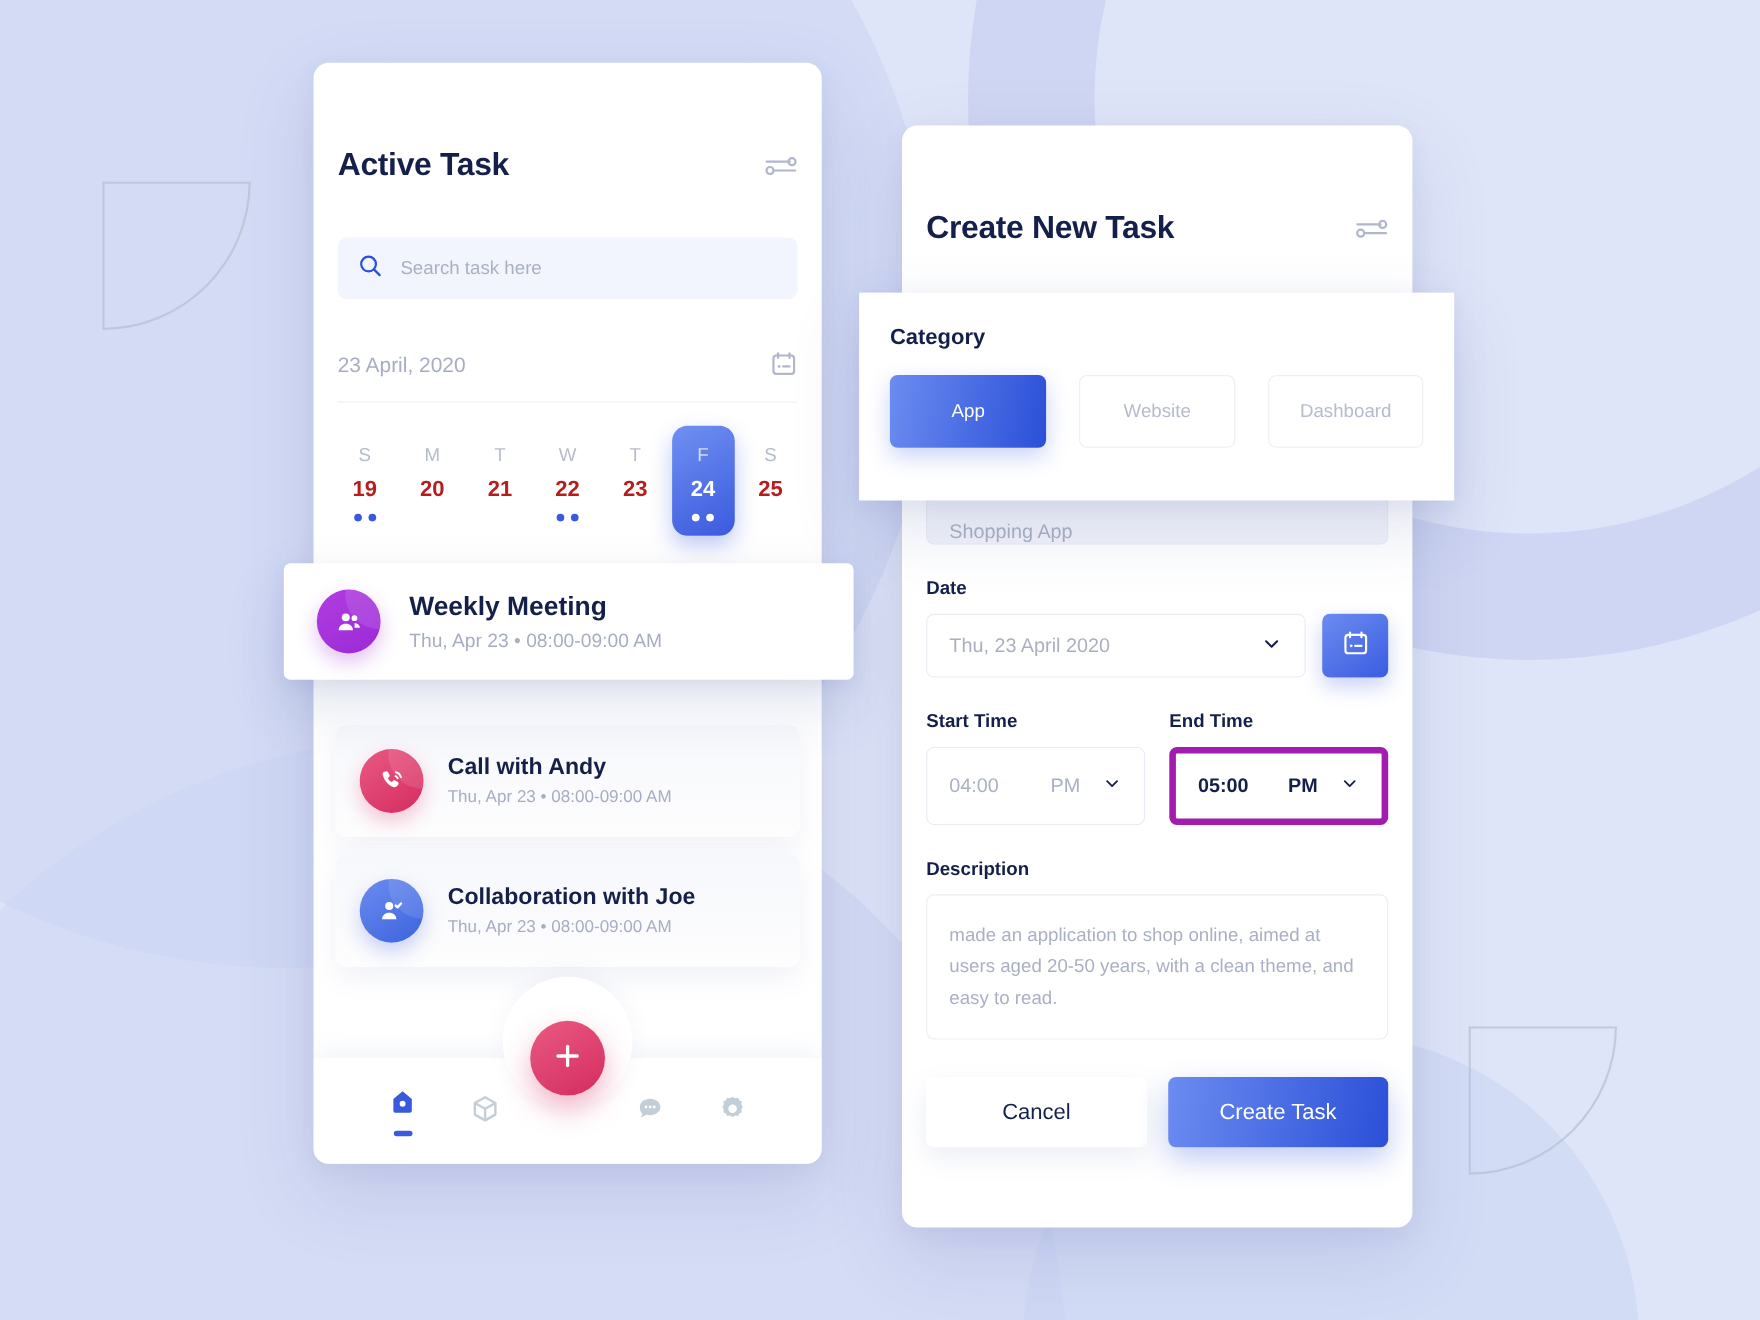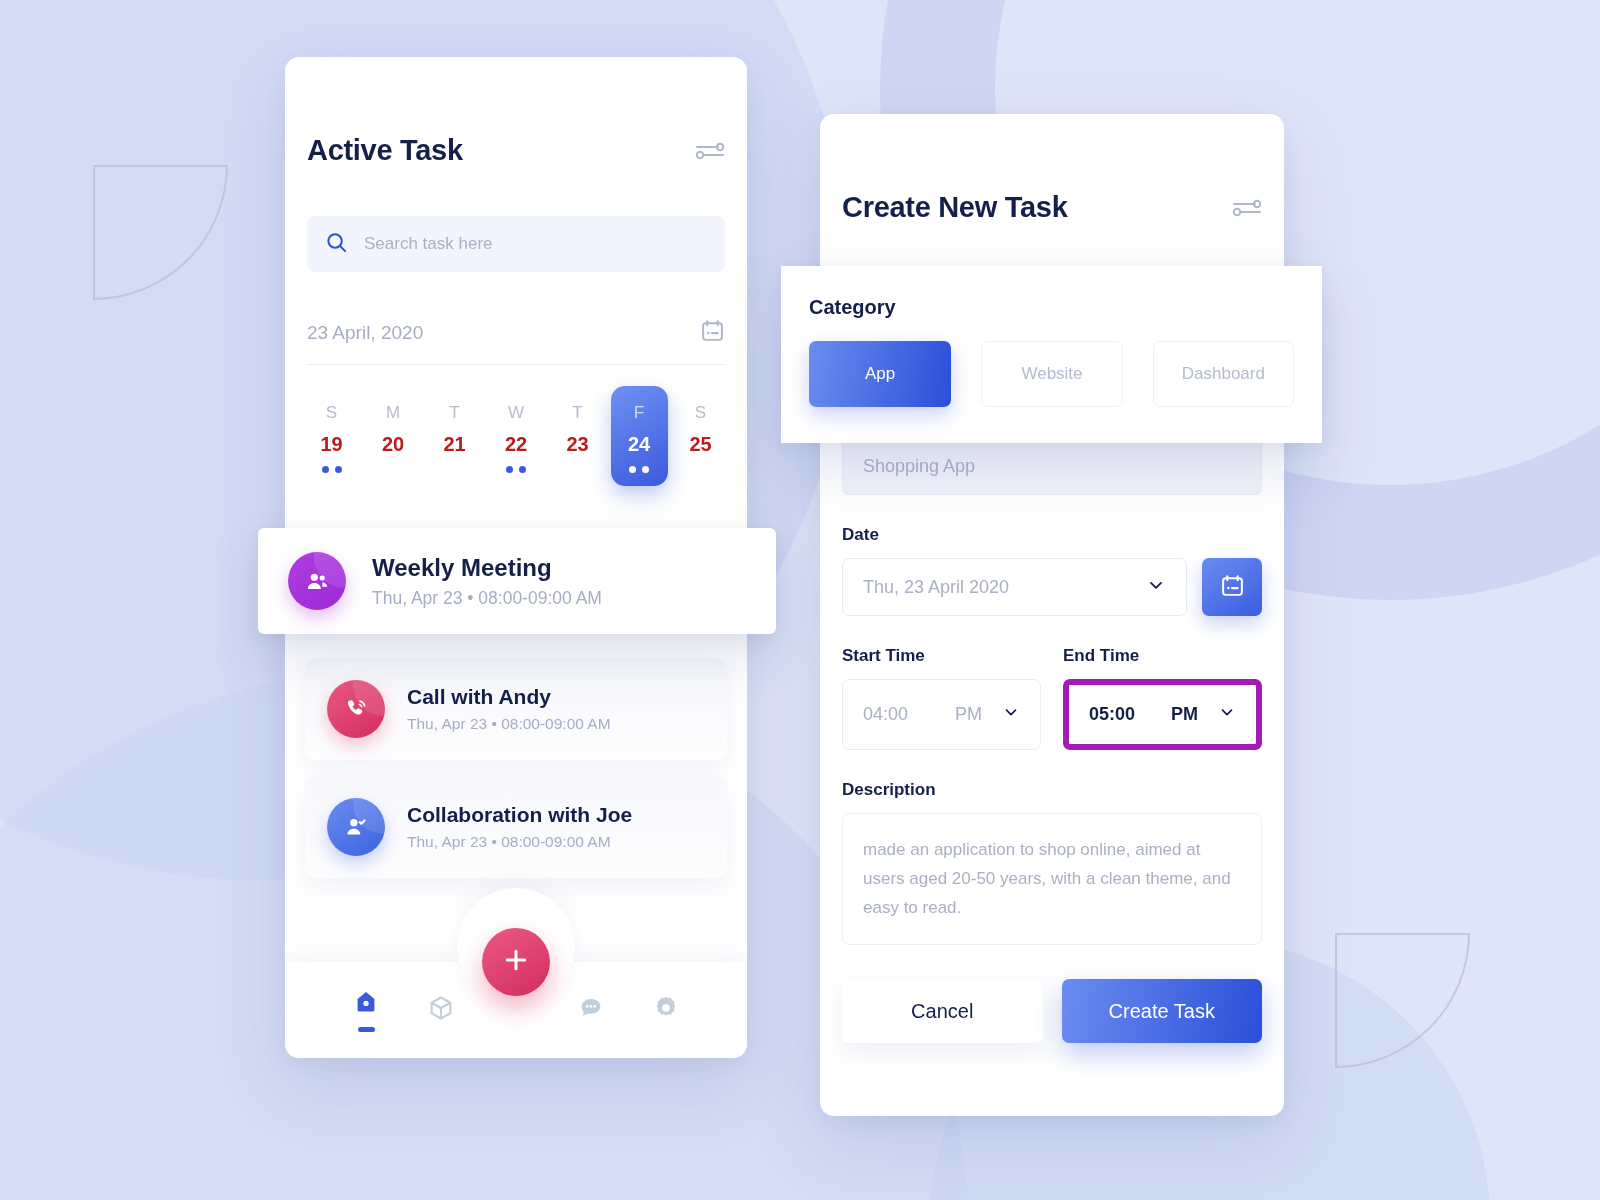--- a/index.html
+++ b/index.html
@@ -182,21 +182,21 @@
     padding: 22px 22px;
     border-radius: 10px;
     margin-bottom: 16px;
     background: linear-gradient(180deg, #f7f8fc 0%, #fdfdfe 100%);
     box-shadow: 0 10px 24px rgba(100, 115, 175, .09);
   }
 
   
   #weekly-meeting-card {
     position: absolute;
-    left: 258px; top: 528px;
+    left: 258px; top: 512px;
     width: 518px;
     padding: 24px 30px;
     background: #ffffff;
     border-radius: 6px;
     display: flex;
     align-items: center;
     gap: 26px;
     box-shadow: 0 22px 50px rgba(70, 88, 155, .17), 0 5px 14px rgba(70,88,155,.07);
     z-index: 40;
   }
@@ -300,21 +300,21 @@
   }
 
   
   .form-body { padding: 0 22px; }
 
   .category-overlay {
     position: absolute;
     left: 781px; top: 266px;
     width: 541px;
     background: #ffffff;
-    padding: 30px 28px 36px 28px;
+    padding: 30px 28px 48px 28px;
     box-shadow: 0 24px 58px rgba(70, 88, 155, .16), 0 5px 16px rgba(70,88,155,.07);
     z-index: 40;
   }
   .category-label {
     font-size: 20px;
     font-weight: bold;
     color: #15204a;
     margin-bottom: 22px;
   }
   .category-chips { display: flex; gap: 30px; }
@@ -348,21 +348,21 @@
     color: #15204a;
     margin-bottom: 13px;
   }
 
   .title-input {
     height: 58px;
     background: #f2f4fa;
     border: 1px solid #e9ecf4;
     border-radius: 7px;
     display: flex;
-    align-items: center;
+    align-items: flex-end;
     padding: 0 20px;
     font-size: 18px;
     color: #aab0c4;
     margin-bottom: 30px;
   }
 
   .date-field-row { display: flex; gap: 15px; align-items: center; margin-bottom: 30px; }
   .select-box {
     flex: 1;
     height: 58px;

